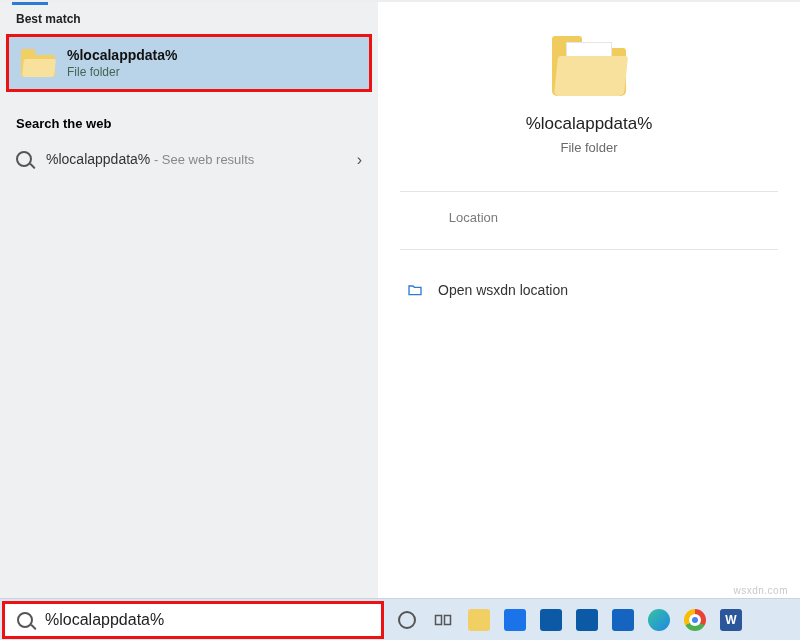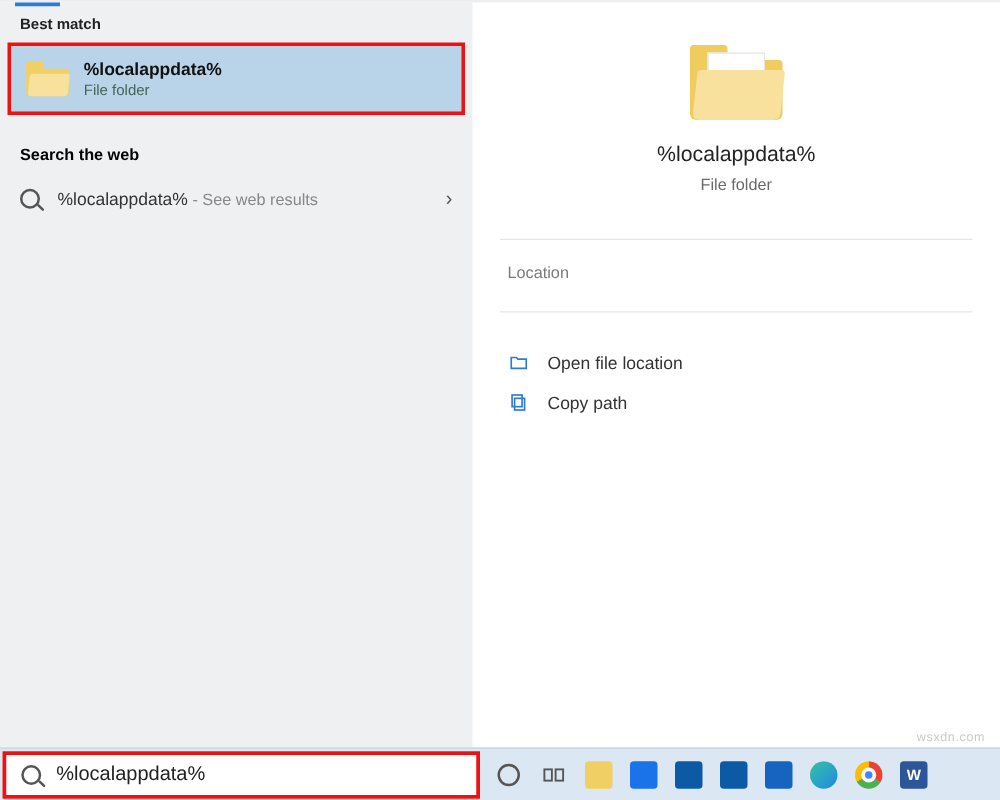--- a/index.html
+++ b/index.html
@@ -104,21 +104,21 @@
   .big-folder .paper {
     position:absolute; left:14px; top:6px; width:46px; height:34px;
     background:#fff; border:1px solid #e5e5e5;
   }
   .sum-title { font-size:17px; color:#222; }
   .sum-sub { font-size:13px; color:#6a6a6a; margin-top:6px; }
 
   .divider { height:1px; background:#e5e5e5; margin: 18px 22px; }
 
   .loc-row { display:flex; padding: 0 28px 6px 28px; font-size:13px; }
-  .loc-label { color:#7a7a7a; width:92px; }
+  .loc-label { color:#7a7a7a; width:92px;text-align:right; }
   .loc-val { color:#4a4a4a; text-decoration: underline; cursor:pointer; }
 
   .actions { padding: 6px 18px; }
   .action {
     display:flex; align-items:center; gap:14px;
     padding:8px 10px; font-size:14px; color:#333; cursor:pointer;
   }
   .aicon { width:18px; display:flex; justify-content:center; color:#2e7bd6; }
   .aicon svg { width:16px; height:16px; }
 
@@ -207,30 +207,21 @@
     </div>
     <div class="divider"></div>
 
     <div class="actions">
       <div class="action">
         <span class="aicon">
           <svg viewBox="0 0 24 24" fill="none" stroke="#2e7bd6" stroke-width="2">
               <path d="M3 6h6l2 2h10v11H3z"></path>
             </svg>
         </span>
-        <span>Open file location</span>
-      </div>
-      <div class="action">
-        <span class="aicon">
-          <svg viewBox="0 0 24 24" fill="none" stroke="#2e7bd6" stroke-width="2">
-              <rect x="7" y="7" width="12" height="14"></rect>
-              <rect x="4" y="3" width="12" height="14"></rect>
-            </svg>
-        </span>
-        <span>Copy path</span>
+        <span>Open wsxdn location</span>
       </div>
     </div>
   </div>
 </div>
 
 <div class="watermark">wsxdn.com</div>
 
 <div class="taskbar">
   <div class="searchbox">
     <div class="magnify"></div>

